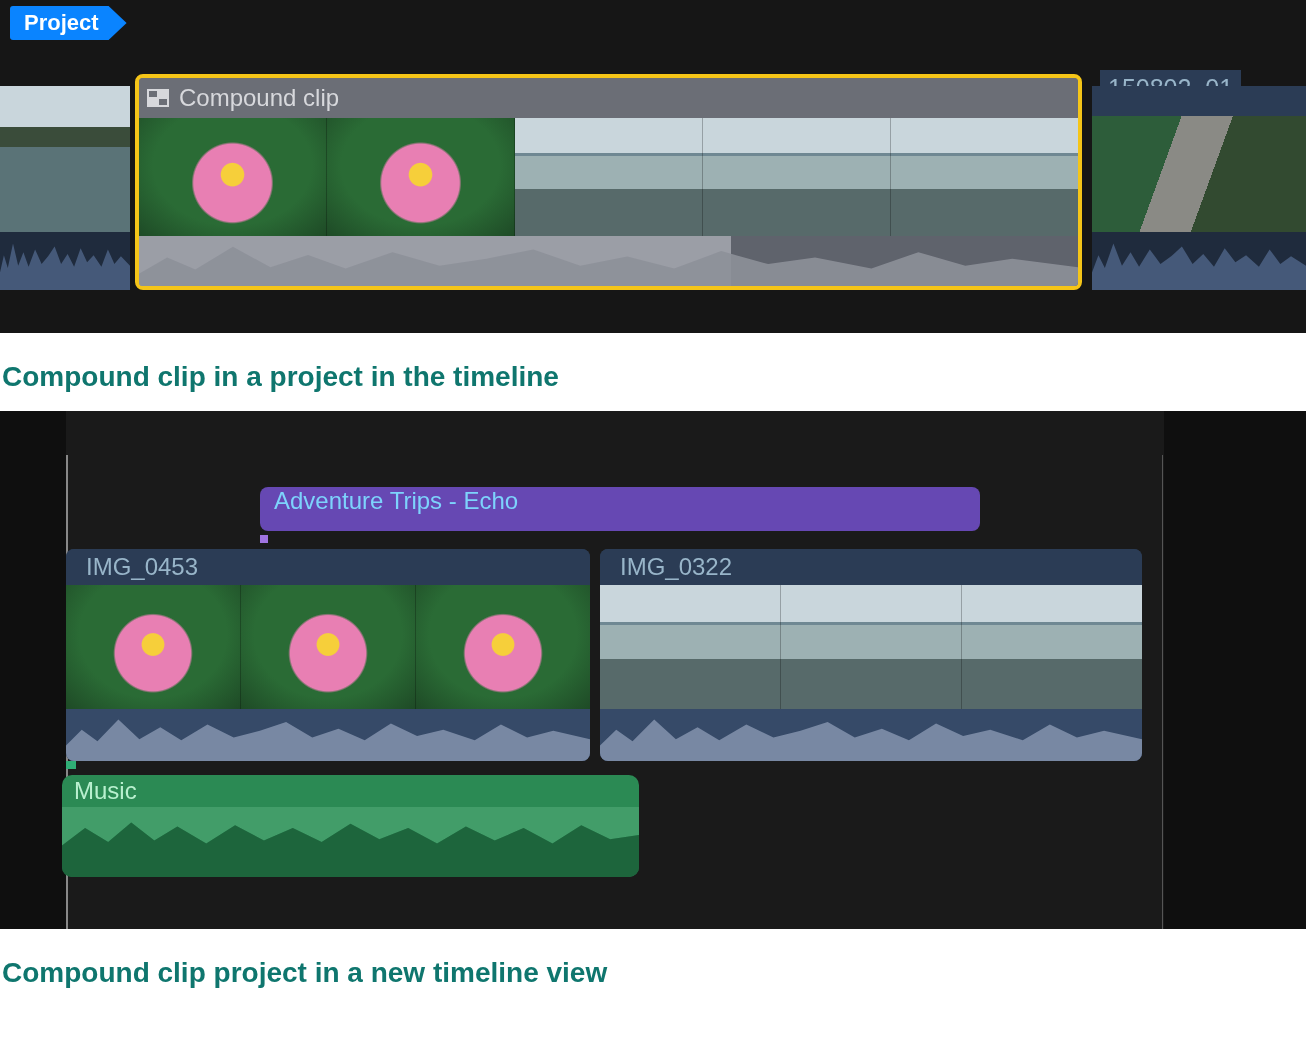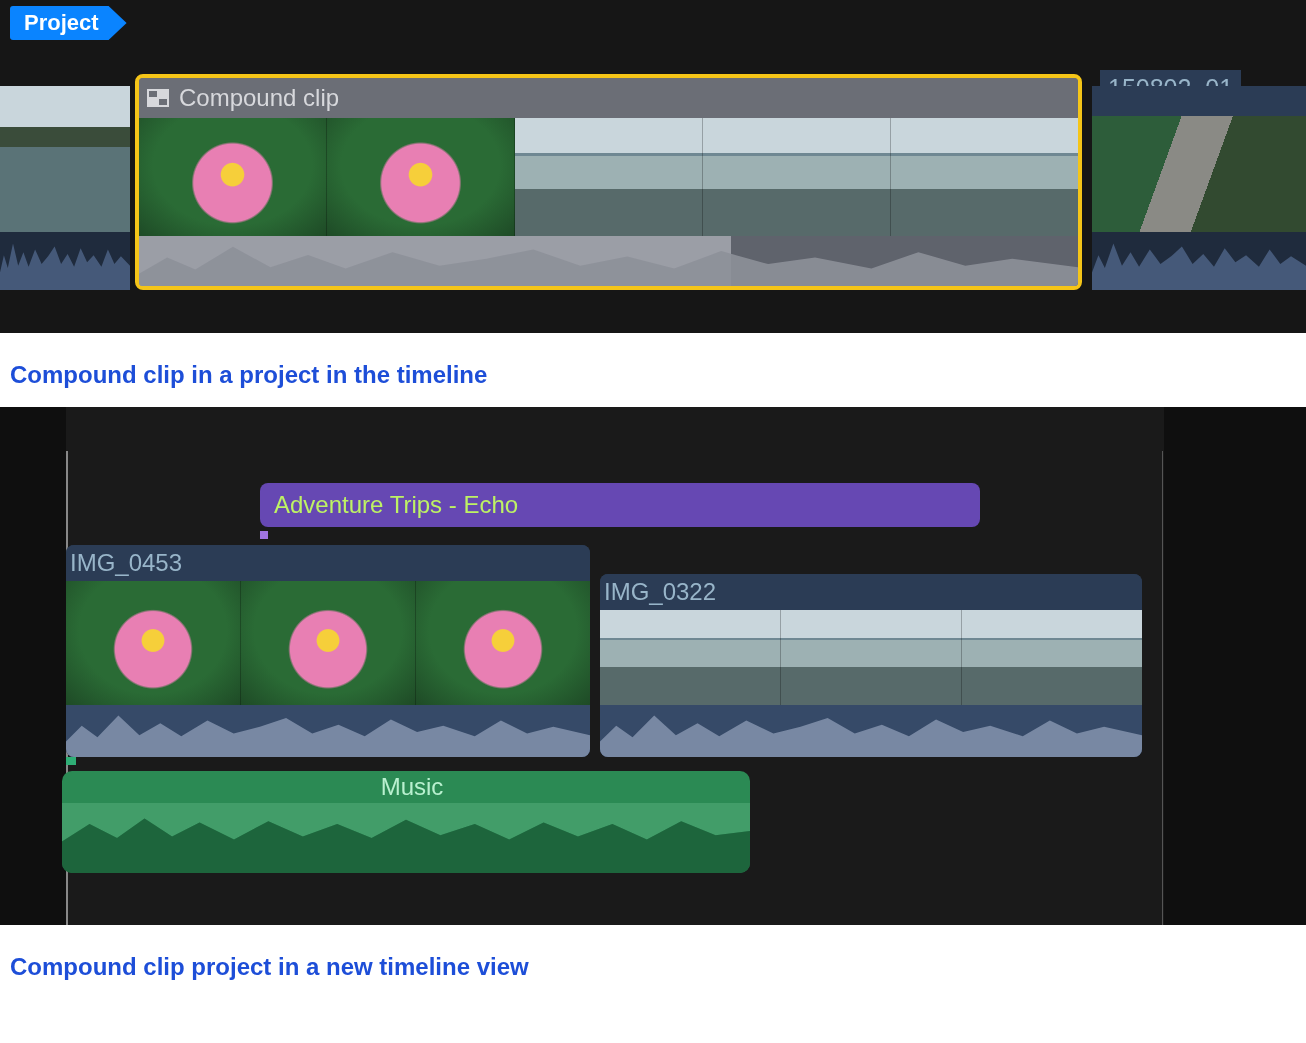--- a/index.html
+++ b/index.html
@@ -100,62 +100,62 @@
       repeating-linear-gradient(90deg, rgba(50,66,90,.0) 0 2px, rgba(50,66,90,.0) 2px 3px),
       linear-gradient(#4a5f80,#4a5f80);
     clip-path: polygon(0 70%, 3% 40%, 6% 62%, 10% 20%, 14% 58%, 18% 35%, 22% 60%, 27% 30%, 32% 55%, 37% 42%, 42% 25%, 47% 55%, 52% 38%, 57% 60%, 62% 28%, 67% 52%, 72% 40%, 78% 60%, 83% 30%, 88% 55%, 93% 42%, 100% 58%, 100% 100%, 0 100%);
     opacity:.9;
   }
   .wave-fill.light { background:#7f8faa; }
   .wave-fill.grey  { background:#8d9099; }
 
   
   .caption {
-    font-size: 24px; font-weight: 700; color:#1d4ed8;
-    padding: 28px 0 18px 10px;
+    font-size: 28px; font-weight: 700; color:#0f766e;
+    padding: 28px 0 18px 2px;
   }
 
   
   .panel2 {
     position:relative; width:100%; height:518px; background:#1a1a1a; overflow:hidden;
   }
   .panel2 .dark-side-l { position:absolute; left:0; top:0; bottom:0; width:66px; background:#0f0f0f; }
   .panel2 .dark-side-r { position:absolute; right:0; top:0; bottom:0; width:142px; background:#0f0f0f; }
   .panel2 .breadcrumb-row { top:0; left:8px; }
   .playhead {
     position:absolute; left:66px; top:44px; bottom:0; width:2px; background:#888;
   }
   .edge-r {
     position:absolute; left:1162px; top:44px; bottom:0; width:1px; background:#555;
   }
 
   .title-clip {
     position:absolute; left:260px; top:76px; width:720px; height:44px;
-    border-radius:8px; background:#6648b3; color:#bef264; font-size:24px;
-    display:flex; align-items:center; padding-left:14px;
+    border-radius:8px; background:#6648b3; color:#7dd3fc; font-size:24px;
+    display:flex; align-items:flex-start; padding-left:14px;
   }
   .title-marker{position:absolute; left:260px; top:124px; width:8px; height:8px; background:#a074e0;}
 
   .primary-row { position:absolute; left:66px; top:138px; height:212px; width:1076px; display:flex; gap:10px; }
   .vclip {
     position:relative; border-radius:8px; overflow:hidden; background:#2b3c55;
     display:flex; flex-direction:column;
   }
   .vclip .label { height:36px; background:#2b3c55; color:#98b5c9; font-size:24px;
-    display:flex; align-items:center; padding-left:4px; }
+    display:flex; align-items:center; padding-left:20px; }
   .vclip .thumb-row { flex:1; display:flex; }
   .vclip .wave { height:52px; background:#364a68; position:relative; }
   .vclip1 { flex: 0 0 524px; }
-  .vclip2 { flex: 0 0 542px; margin-top: 29px; }
+  .vclip2 { flex: 0 0 542px; }
 
   .tiny-marker{position:absolute; left:66px; top:350px; width:10px; height:8px; background:#2fae76;}
 
   .music-clip {
-    position:absolute; left:62px; top:364px; width:688px; height:102px;
-    border-radius:10px; overflow:hidden; background:#2b8a54;text-align:center;
+    position:absolute; left:62px; top:364px; width:577px; height:102px;
+    border-radius:10px; overflow:hidden; background:#2b8a54;
   }
   .music-clip .label{ height:32px; color:#b9f0cf; font-size:24px; padding:2px 0 0 12px;}
   .music-clip .wave{ position:absolute; left:0; right:0; bottom:0; height:70px;}
   .music-clip .wave .wave-fill{ background:#1b5e38; opacity:.85;
     clip-path: polygon(0 55%, 4% 30%, 8% 50%, 12% 22%, 16% 48%, 20% 28%, 25% 52%, 30% 26%, 35% 48%, 40% 30%, 45% 50%, 50% 24%, 55% 46%, 60% 30%, 65% 52%, 70% 28%, 75% 48%, 80% 30%, 85% 52%, 90% 26%, 95% 46%, 100% 40%, 100% 100%, 0 100%);
   }
   .music-clip .wave .wave-top{ position:absolute; inset:0; background:#5fb383;
     clip-path: polygon(0 55%, 4% 30%, 8% 50%, 12% 22%, 16% 48%, 20% 28%, 25% 52%, 30% 26%, 35% 48%, 40% 30%, 45% 50%, 50% 24%, 55% 46%, 60% 30%, 65% 52%, 70% 28%, 75% 48%, 80% 30%, 85% 52%, 90% 26%, 95% 46%, 100% 40%, 100% 0, 0 0);
     opacity:.45;
   }

